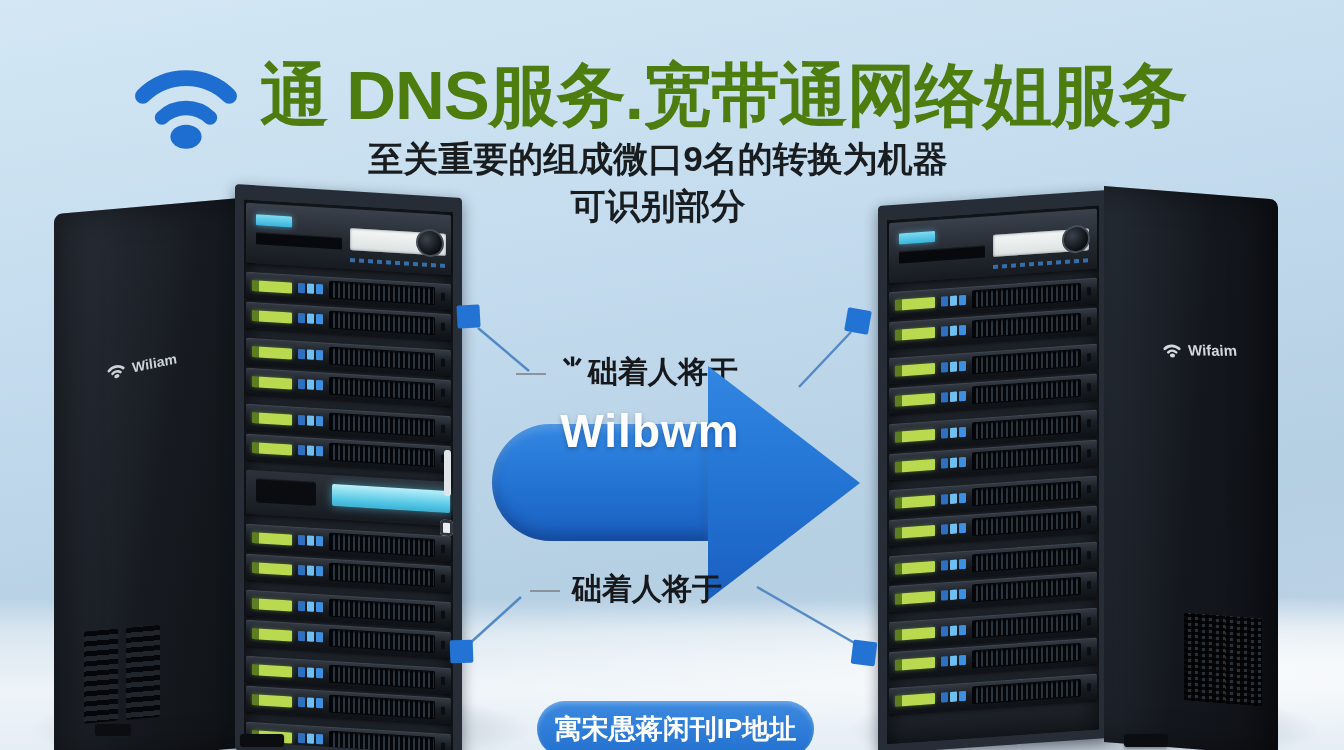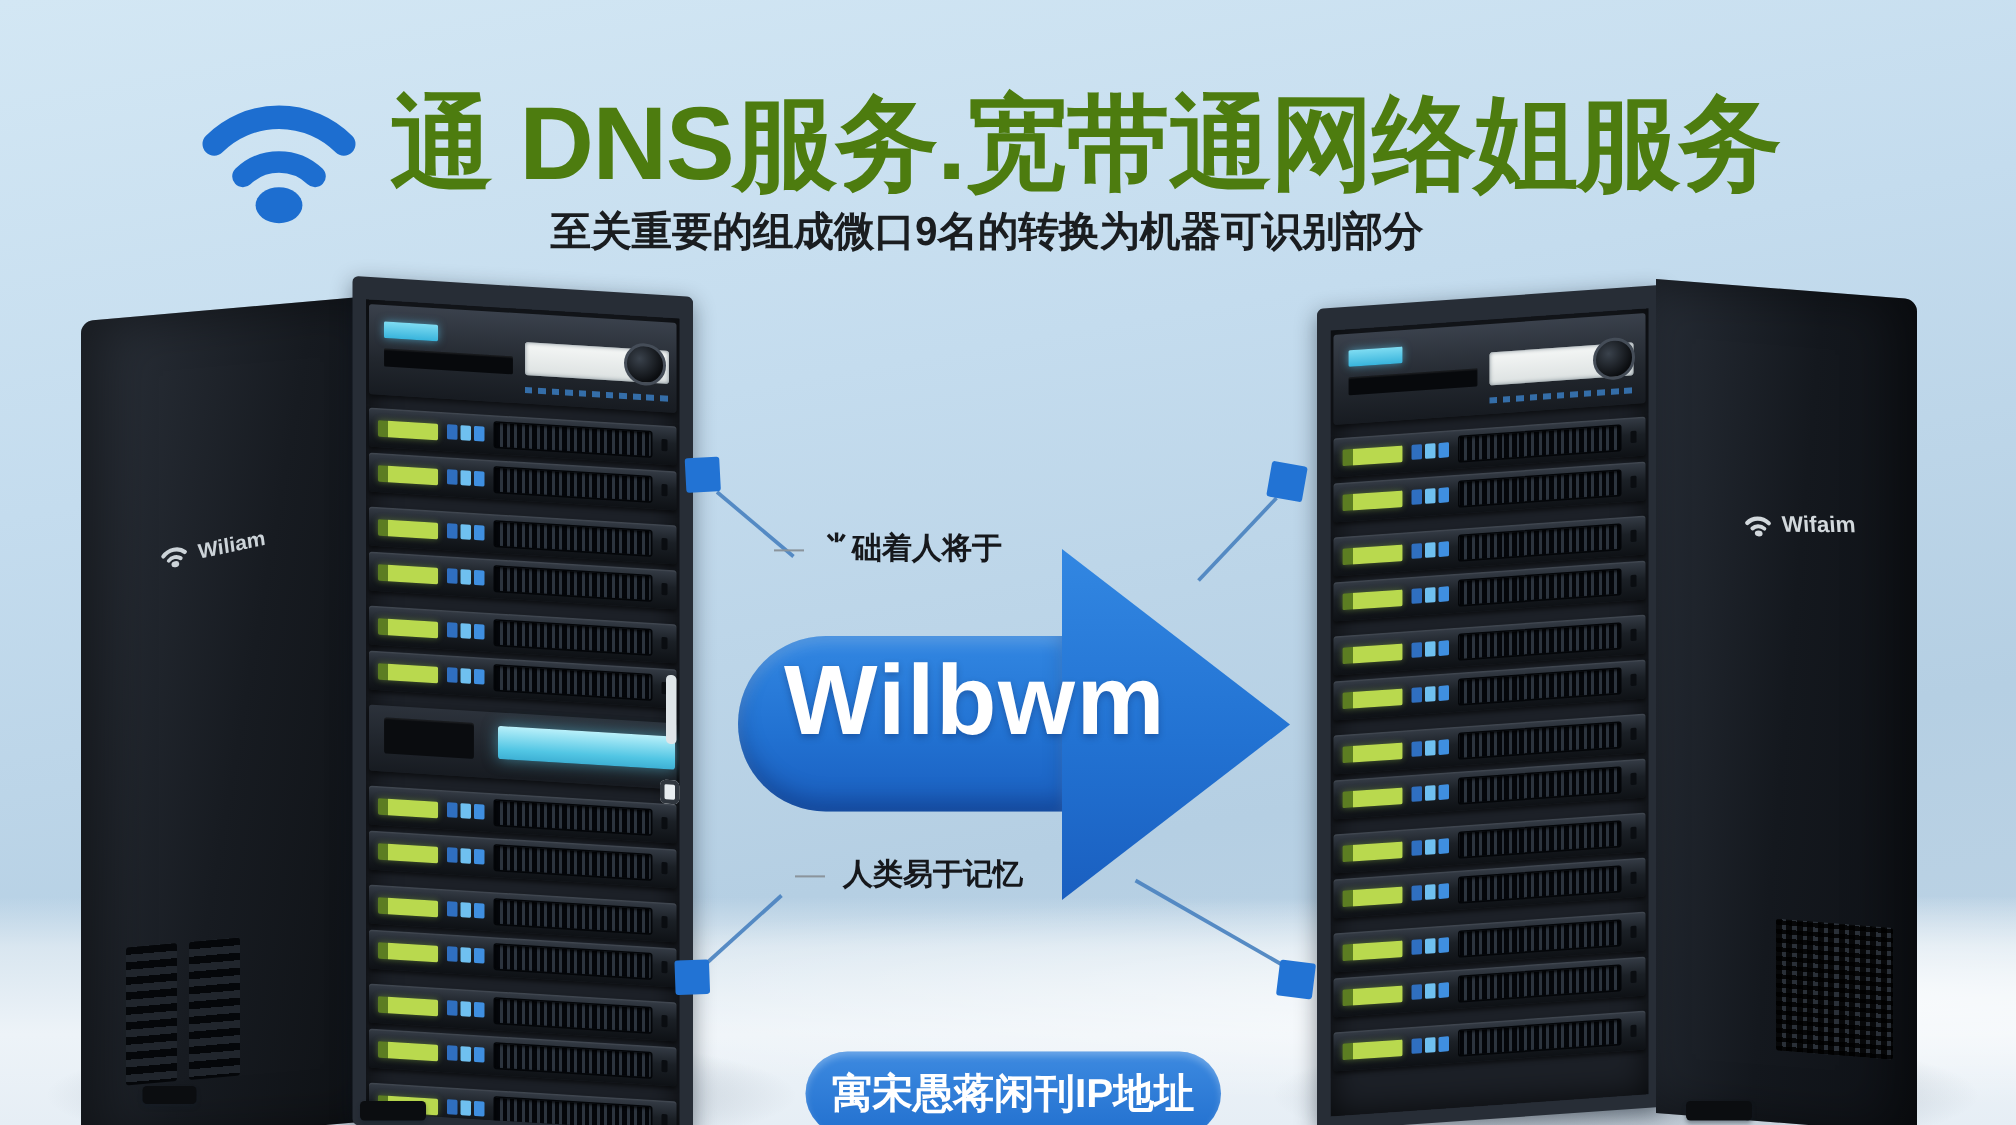--- a/index.html
+++ b/index.html
@@ -15,21 +15,21 @@
     background:radial-gradient(ellipse at 88% 45%,rgba(255,255,255,.75),rgba(255,255,255,0) 60%);}
   .shadow{position:absolute;background:radial-gradient(ellipse at center,rgba(44,64,86,.42),rgba(44,64,86,0) 70%);}
   .shadow-l{left:28px;top:688px;width:506px;height:84px;}
   .shadow-r{left:846px;top:688px;width:476px;height:84px;}
 
   
   .wifi-main{position:absolute;left:126px;top:50px;width:120px;height:104px;}
   .title{position:absolute;left:260px;top:50px;margin:0;font-size:69px;font-weight:900;
     letter-spacing:-1px;color:#4d7c0f;white-space:nowrap;}
   .subtitle{position:absolute;left:362px;top:136px;width:592px;text-align:center;
-    font-size:27px;font-weight:700;color:#1a1d20;}
+    font-size:35px;font-weight:700;color:#1a1d20;}
 
   
   .rack{position:absolute;width:410px;height:568px;}
   .rack-left{left:52px;top:182px;}
   .rack-right{left:876px;top:182px;width:404px;}
   .front{position:absolute;background:#1c2027;border:9px solid #272d36;border-top-width:15px;
     box-sizing:border-box;overflow:hidden;border-radius:4px;
     box-shadow:inset 0 0 22px rgba(0,0,0,.75),0 4px 14px rgba(10,20,30,.45);}
   .front-l{left:183px;top:2px;width:227px;height:566px;transform:skewY(3.5deg);transform-origin:0 0;}
   .front-r{left:2px;top:24px;width:230px;height:548px;transform:skewY(-4deg);transform-origin:0 0;}
@@ -93,33 +93,33 @@
   .vent-slats{position:absolute;width:34px;height:92px;border-radius:2px;
     background:repeating-linear-gradient(180deg,#05070a 0 5px,#20252c 5px 10px);}
   .v1{left:30px;top:420px;} .v2{left:72px;top:420px;}
   .vent-dots{position:absolute;left:80px;top:420px;width:78px;height:88px;border-radius:2px;background-color:#2a3038;
     background-image:repeating-linear-gradient(90deg,rgba(0,0,0,.85) 0 4px,transparent 4px 7px),
                      repeating-linear-gradient(0deg,rgba(0,0,0,.85) 0 3px,transparent 3px 6px);}
   .foot{position:absolute;background:#0b0d10;border-radius:3px;box-shadow:0 2px 3px rgba(20,30,40,.4);}
 
   
   .connectors{position:absolute;left:0;top:0;width:1344px;height:750px;pointer-events:none;}
-  .label{position:absolute;font-size:20px;font-weight:800;color:#16181c;white-space:nowrap;}
+  .label{position:absolute;font-size:30px;font-weight:800;color:#16181c;white-space:nowrap;}
   .label .dash{color:#8b949c;margin-right:12px;font-weight:400;}
   .label-top{left:516px;top:352px;}
   .label-bottom{left:530px;top:569px;}
   .arrow-body{position:absolute;left:492px;top:424px;width:218px;height:117px;
     border-radius:59px 0 0 59px;
     background:linear-gradient(180deg,#3287e2 0%,#2272d2 55%,#1a5fc0 100%);
     box-shadow:inset 0 -8px 14px rgba(0,0,40,.25),inset 0 5px 9px rgba(255,255,255,.18);}
   .arrow-head{position:absolute;left:708px;top:366px;width:152px;height:234px;
     background:linear-gradient(180deg,#3287e2 0%,#2272d2 55%,#1a5fc0 100%);
     clip-path:polygon(0 0,100% 50%,0 100%);}
-  .arrow-text{position:absolute;left:500px;top:428px;width:300px;text-align:center;
-    font-size:66px;font-weight:800;color:#ffffff;letter-spacing:1px;
+  .arrow-text{position:absolute;left:500px;top:404px;width:300px;text-align:center;
+    font-size:46px;font-weight:800;color:#ffffff;letter-spacing:1px;
     text-shadow:0 2px 5px rgba(0,0,40,.25);}
   .pill{position:absolute;left:537px;top:701px;width:277px;height:56px;border-radius:28px;
     background:linear-gradient(180deg,#3d8ae0,#2270cf);display:flex;align-items:center;justify-content:center;
     color:#fff;font-weight:800;font-size:27px;box-shadow:inset 0 3px 5px rgba(255,255,255,.25);}
 </style>
 </head>
 <body>
 
 <div class="stage">
   <div class="floor"></div>
@@ -476,18 +476,18 @@
     </g>
   </svg>
 
   <div class="label label-top">
     <span class="dash">—</span><span>⺌础着人将于</span>
   </div>
   <div class="arrow-body"></div>
   <div class="arrow-head"></div>
   <div class="arrow-text">Wilbwm</div>
   <div class="label label-bottom">
-    <span class="dash">—</span><span>人类易于记忆</span>
+    <span class="dash">—</span><span>础着人将于</span>
   </div>
   <div class="pill">
     <span>寓宋愚蒋闲刊IP地址</span>
   </div>
 </div>
 
 </body></html>

